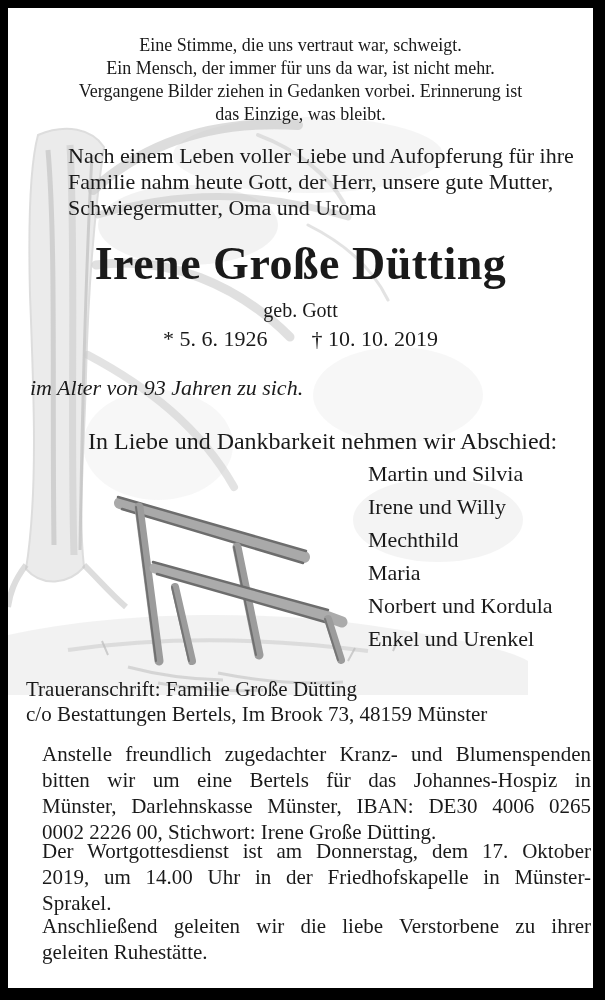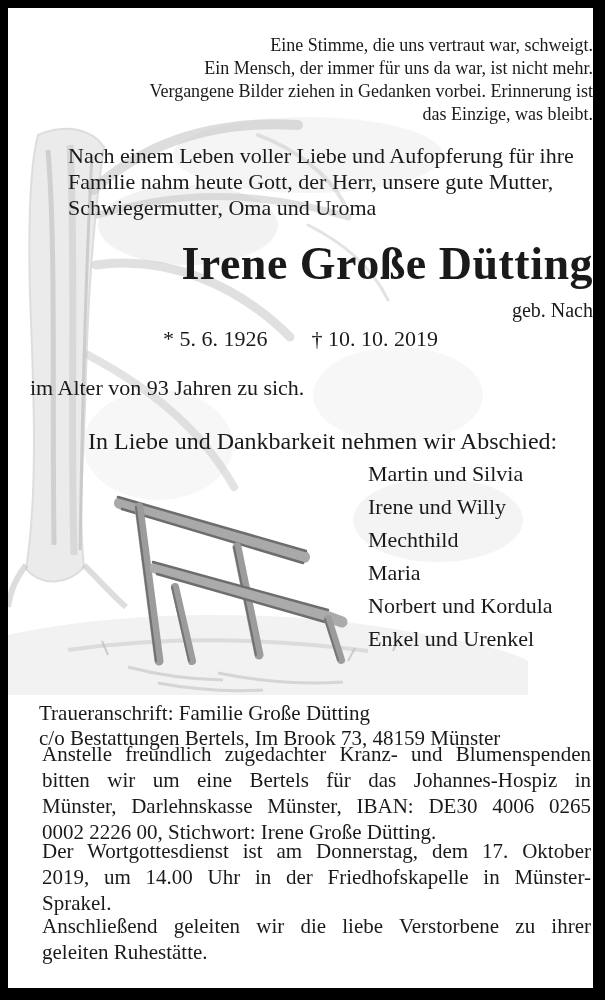--- a/index.html
+++ b/index.html
@@ -13,31 +13,31 @@
   .frame { position: absolute; left: 0; top: 0; width: 605px; height: 1000px; background: #000; }
   .card {
     position: absolute; left: 8px; top: 8px; right: 12px; bottom: 12px;
     background: #ffffff; overflow: hidden;
   }
   .sketch {
     position: absolute; left: 0; top: 87px; width: 520px; height: 600px;
     z-index: 0; pointer-events: none;
   }
   .tblock { position: absolute; z-index: 1; }
-  .center { left: 0; right: 0; text-align: right; }
+  .center { left: 0; right: 0; text-align: center; }
 
   .verse   { top: 26px;  font-size: 18px; line-height: 23px; }
   .intro   { top: 135px; left: 22px; width: 540px; font-size: 22px; line-height: 26px; margin-left: 38px; }
   .name    { top: 228px; font-size: 46px; line-height: 56px; font-weight: 700; letter-spacing: 0.5px; }
   .maiden  { top: 290px; font-size: 20px; line-height: 24px; }
   .dates   { top: 317px; font-size: 22px; line-height: 28px; display: flex; justify-content: center; gap: 44px; }
-  .age     { top: 366px; left: 22px; width: 540px; font-size: 22px; line-height: 27px; }
+  .age     { top: 366px; left: 22px; width: 540px; font-size: 22px; line-height: 27px; font-style: italic; }
   .lead    { top: 420px; left: 80px; width: 500px; font-size: 24px; line-height: 26px; }
   .mourners{ top: 449px; left: 360px; width: 230px; font-size: 22px; line-height: 33px; }
-  .address { top: 669px; left: 31px; width: 549px; font-size: 21px; line-height: 25px; margin-top: 24px; }
+  .address { top: 669px; left: 18px; width: 549px; font-size: 21px; line-height: 25px; }
   .donation{ top: 733px; }
   .service { top: 830px; }
   .closing { top: 905px; }
   .justpar { left: 22px; width: 549px; font-size: 21px; line-height: 26px; margin-left: 12px; }
   .justpar .ln { text-align: justify; text-align-last: justify; white-space: nowrap; }
   .justpar .ln:last-child { text-align-last: left; }
   .nowrapln .ln, .intro .ln, .address .ln { white-space: nowrap; }
 </style>
 </head>
 <body>
@@ -103,21 +103,21 @@
       </div>
 
     <div class="tblock intro">
         <div class="ln">Nach einem Leben voller Liebe und Aufopferung für ihre</div>
         <div class="ln">Familie nahm heute Gott, der Herr, unsere gute Mutter,</div>
         <div class="ln">Schwiegermutter, Oma und Uroma</div>
       </div>
 
     <div class="tblock name center">Irene Große Dütting</div>
 
-    <div class="tblock maiden center">geb. Nach</div>
+    <div class="tblock maiden center">geb. Gott</div>
 
     <div class="tblock dates center">
       <span>* 5. 6. 1926</span>
       <span>† 10. 10. 2019</span>
     </div>
 
     <div class="tblock age">im Alter von 93 Jahren zu sich.</div>
 
     <div class="tblock lead">In Liebe und Dankbarkeit nehmen wir Abschied:</div>
 

